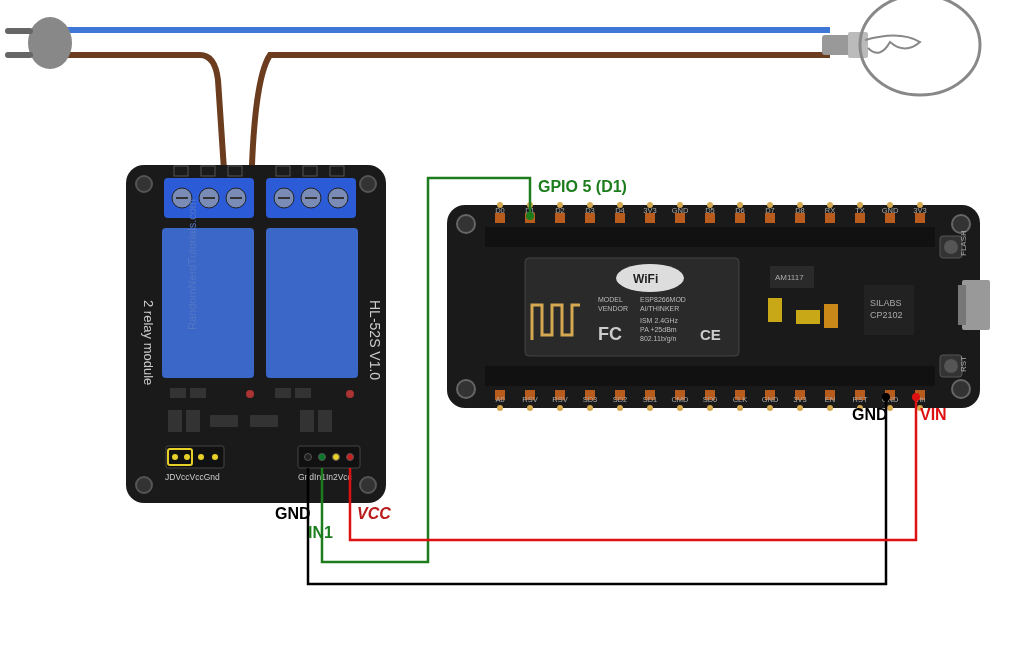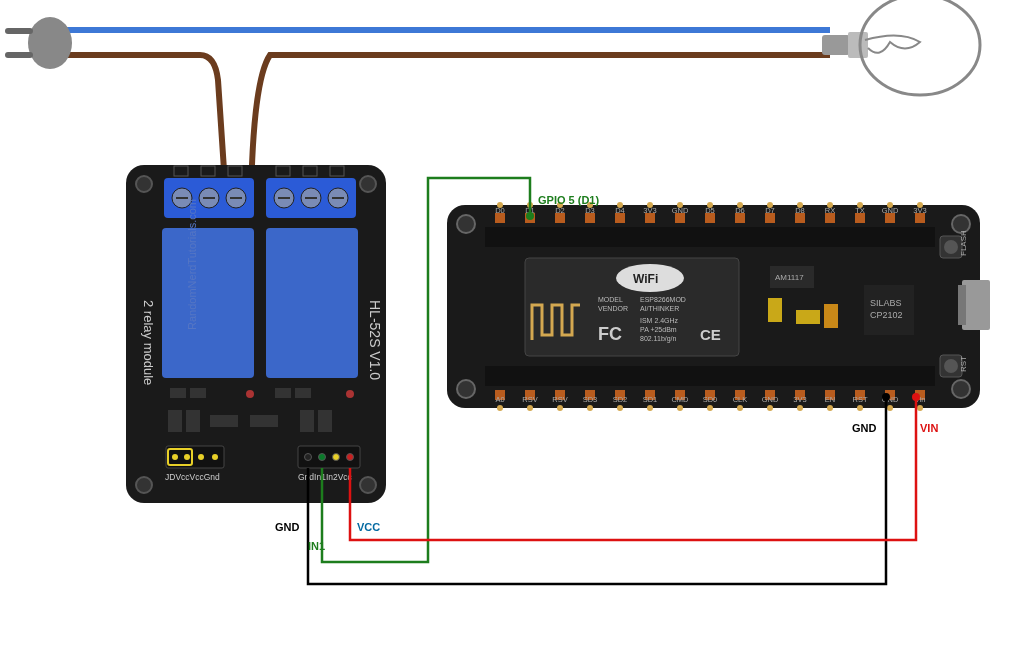--- a/index.html
+++ b/index.html
@@ -1,18 +1,18 @@
 <!DOCTYPE html>
 <html><head>
 <meta charset="utf-8">
 <style>
   * { box-sizing: border-box; margin: 0; padding: 0; }
   body { width: 1024px; height: 652px; position: relative; background: #fff; font-family: Arial, sans-serif; }
   svg { position: absolute; top: 0; left: 0; }
-  .label { position: absolute; font-size: 11px; font-weight: bold; margin-top: 16px; }
+  .label { position: absolute; font-size: 16px; font-weight: bold; }
 </style>
 </head>
 <body>
 
 <svg width="1024" height="652" viewBox="0 0 1024 652">
 
   <path d="M 50 30 L 830 30" stroke="#3d78d6" stroke-width="6" fill="none"></path>
 
   <path d="M 50 55 L 200 55 Q 215 55 218 80 L 226 200" stroke="#6b3c1e" stroke-width="6" fill="none"></path>
   <path d="M 251 200 Q 253 80 270 55 L 830 55" stroke="#6b3c1e" stroke-width="6" fill="none"></path>
@@ -274,16 +274,16 @@
   <path d="M 308 468 L 308 584 L 886 584 L 886 398" stroke="#000" stroke-width="2.5" fill="none"></path>
   <circle cx="886" cy="397" r="4" fill="#000"></circle>
 
   <path d="M 350 468 L 350 540 L 916 540 L 916 398" stroke="#d11" stroke-width="2.5" fill="none"></path>
   <circle cx="916" cy="397" r="4" fill="#d11"></circle>
 
 </svg>
 
 <div class="label" style="left:538px; top:178px; color:#1d7d1d;">GPIO 5 (D1)</div>
 <div class="label" style="left:275px; top:505px; color:#000;">GND</div>
-<div class="label" style="left:357px; top:505px; color:#0369a1;">VCC</div>
+<div class="label" style="left:357px; top:505px; color:#b91c1c;font-style:italic;">VCC</div>
 <div class="label" style="left:296px; top:524px; color:#1d7d1d;padding-left:12px;">IN1</div>
 <div class="label" style="left:852px; top:406px; color:#000;">GND</div>
 <div class="label" style="left:920px; top:406px; color:#d11;">VIN</div>
 
 </body></html>

